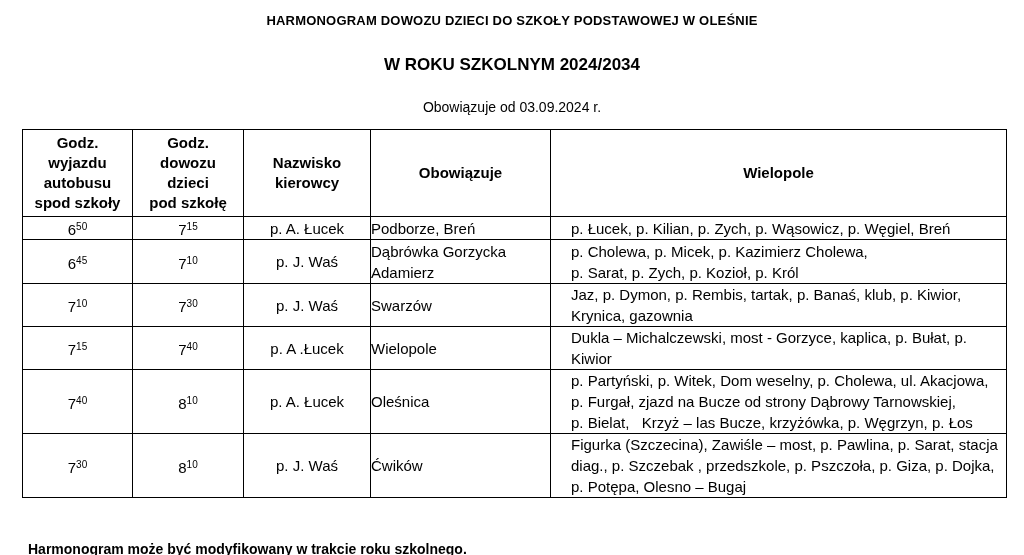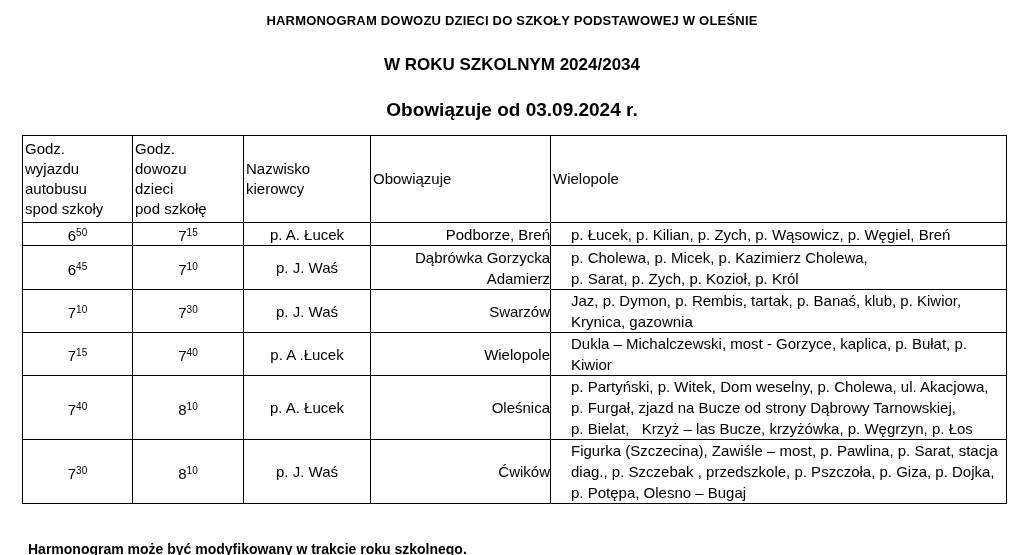--- a/index.html
+++ b/index.html
@@ -20,47 +20,47 @@
   }
   .title2 {
     margin-top: 27px;
     text-align: center;
     font-size: 17px;
     font-weight: bold;
   }
   .note {
     margin-top: 24px;
     text-align: center;
-    font-size: 19px;
-    font-weight: bold;
+    font-size: 14px;
+    font-weight: normal;
   }
 
   table.schedule {
     margin: 14px 0 0 22px;
     border-collapse: collapse;
     table-layout: fixed;
     width: 984px;
     font-size: 15px;
   }
   table.schedule th, table.schedule td {
     border: 1px solid #000000;
     vertical-align: middle;
     overflow: hidden;
   }
   table.schedule th {
-    font-weight: normal;
-    text-align: left;
+    font-weight: bold;
+    text-align: center;
     white-space: pre-line;
     line-height: 20px;
     padding: 2px 2px;
   }
   tr.header-row { height: 87px; }
   td.time { text-align: center; line-height: 19px; }
   td.driver { text-align: center; }
-  td.place { text-align: right; white-space: pre-line; line-height: 21px; }
+  td.place { text-align: left; white-space: pre-line; line-height: 21px; }
   td.stops {
     text-align: left;
     white-space: pre-wrap;
     line-height: 21px;
     padding: 0 4px 0 20px;
   }
   .sup {
     font-size: 10px;
     vertical-align: 5px;
     letter-spacing: 0;

